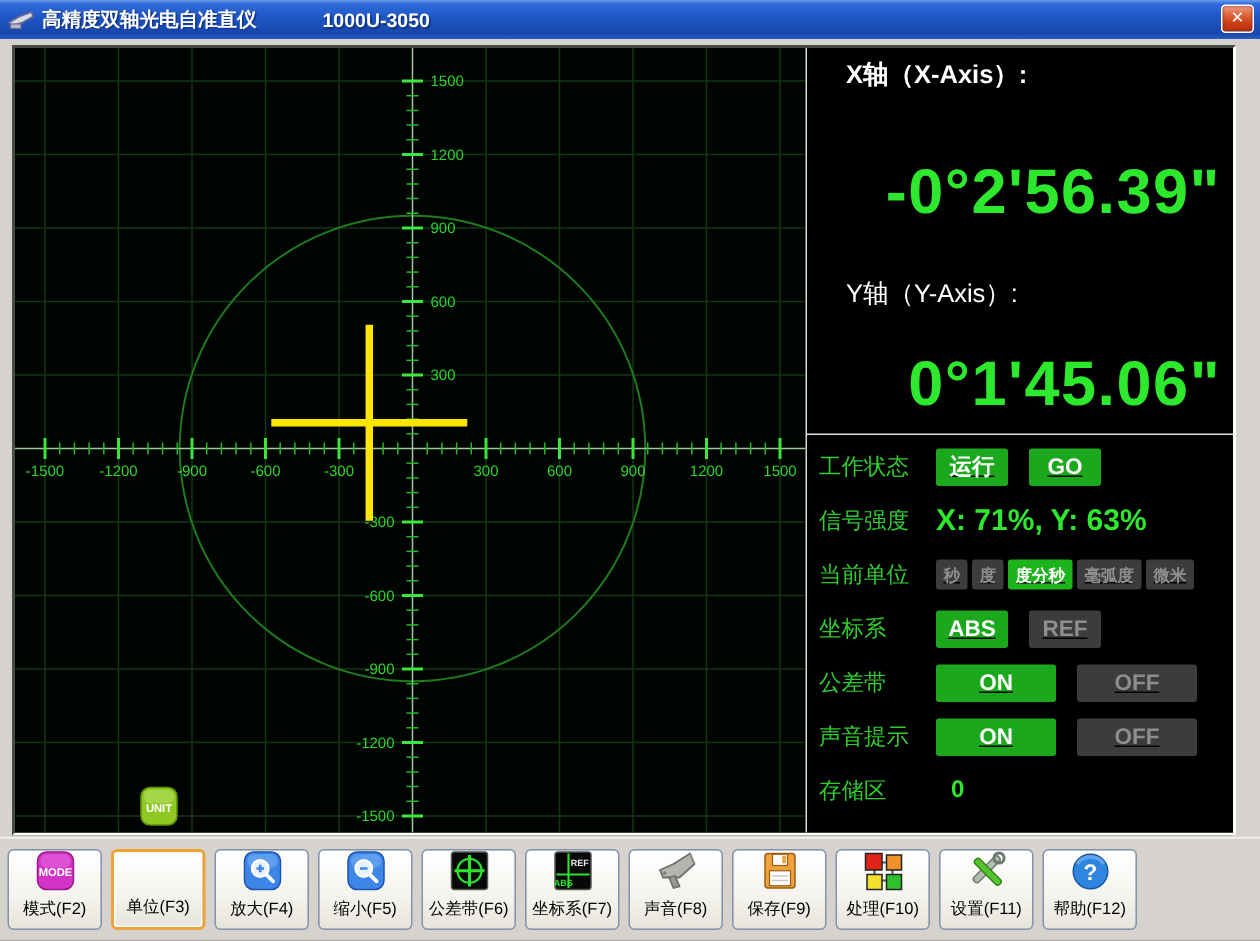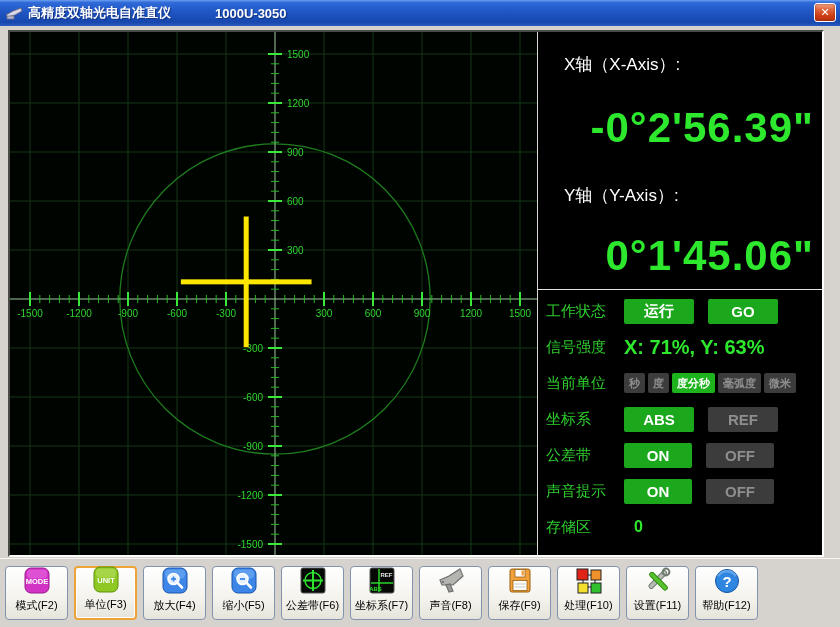--- a/index.html
+++ b/index.html
@@ -27,55 +27,55 @@
     background: #000; border: 2px solid; border-color: #4a4a46 #fdfdfb #fdfdfb #4a4a46;
     display: flex; }
   .scope { position: relative; width: 528px; height: 100%; border-right: 1px solid #d8d8d4;
     background: #000400; }
   .scope svg { display: block; width: 100%; height: 100%;
     font-family: "Liberation Sans", "DejaVu Sans", sans-serif; }
 
   
   .panel { position: relative; flex: 1; background: #000; }
   .axis-label { position: absolute; left: 26px; color: #fff; font-size: 17px; }
-  .axis-label.x { top: 21px; }
+  .axis-label.x { top: 6px; font-weight: bold; }
   .axis-label.y { top: 152px; }
   .axis-value { position: absolute; right: 8px; color: #2de82d; font-size: 42px;
     font-weight: bold; letter-spacing: 1px; white-space: nowrap; }
   .axis-value.x { top: 72px; }
   .axis-value.y { top: 200px; }
   .panel-sep { position: absolute; top: 257px; left: 0; right: 0; height: 1px;
     background: #e2e2de; }
-  .status-rows { position: absolute; top: 261px; left: 0; right: 0; }
+  .status-rows { position: absolute; top: 261px; left: 0; right: 0; text-decoration: underline; }
   .srow { height: 36px; display: flex; align-items: center; }
   .srow .slabel { width: 78px; margin-left: 8px; color: #2ecc2e; font-size: 15px;
     flex: none; white-space: nowrap; }
-  .gbtn { width: 70px; height: 25px; margin-right: 14px; display: flex; align-items: center;
+  .gbtn { width: 48px; height: 25px; margin-right: 14px; display: flex; align-items: center;
     justify-content: center; font-size: 15px; font-weight: bold; border-radius: 2px;
     cursor: pointer; flex: none; }
   .gbtn.on  { background: #1ca81c; color: #fff; }
   .gbtn.off { background: #3c3c3c; color: #8e8e8e; }
-  .gbtn.wide { width: 68px; }
+  .gbtn.wide { width: 80px; }
   .sval { color: #2de82d; font-size: 20px; font-weight: bold; }
   .unit-opts { display: flex; align-items: center; gap: 3px; }
   .unit-btn { height: 20px; padding: 0 5px; display: flex; align-items: center;
     justify-content: center; font-size: 11px; font-weight: bold; border-radius: 2px;
     background: #3c3c3c; color: #8e8e8e; cursor: pointer; white-space: nowrap; }
   .unit-btn.active { background: #1db31d; color: #fff; }
   .storage-val { color: #2de82d; font-size: 16px; font-weight: bold; margin-left: 10px; }
 
   
   .toolbar { position: absolute; left: 0; right: 0; bottom: 0; height: 69px;
     background: #d6d3ce; border-top: 1px solid #f6f5f2; display: flex; align-items: center;
     padding-left: 5px; gap: 6px; }
   .tb-btn { width: 63px; height: 54px; border: 1px solid #8293ae; border-radius: 4px;
     background: linear-gradient(180deg, #ffffff 0%, #f4f3ed 60%, #e6e4da 100%);
     display: flex; flex-direction: column; align-items: center; justify-content: flex-end;
     padding-bottom: 6px; cursor: pointer; position: relative; }
-  .tb-btn.highlight { border: 2px solid #eca438; box-shadow: inset 0 0 0 1px #fff; }
+  .tb-btn.highlight { border: 2px solid #eca438; box-shadow: inset 0 0 0 1px #fff; gap: 42px; }
   .tb-icon { width: 30px; height: 30px; margin-bottom: 2px; }
   .tb-icon svg { width: 30px; height: 30px; display: block; }
   .tb-label { font-size: 11px; color: #000; white-space: nowrap; }
 </style>
 </head>
 <body>
 
 <div class="window">
 
   <div class="titlebar">

